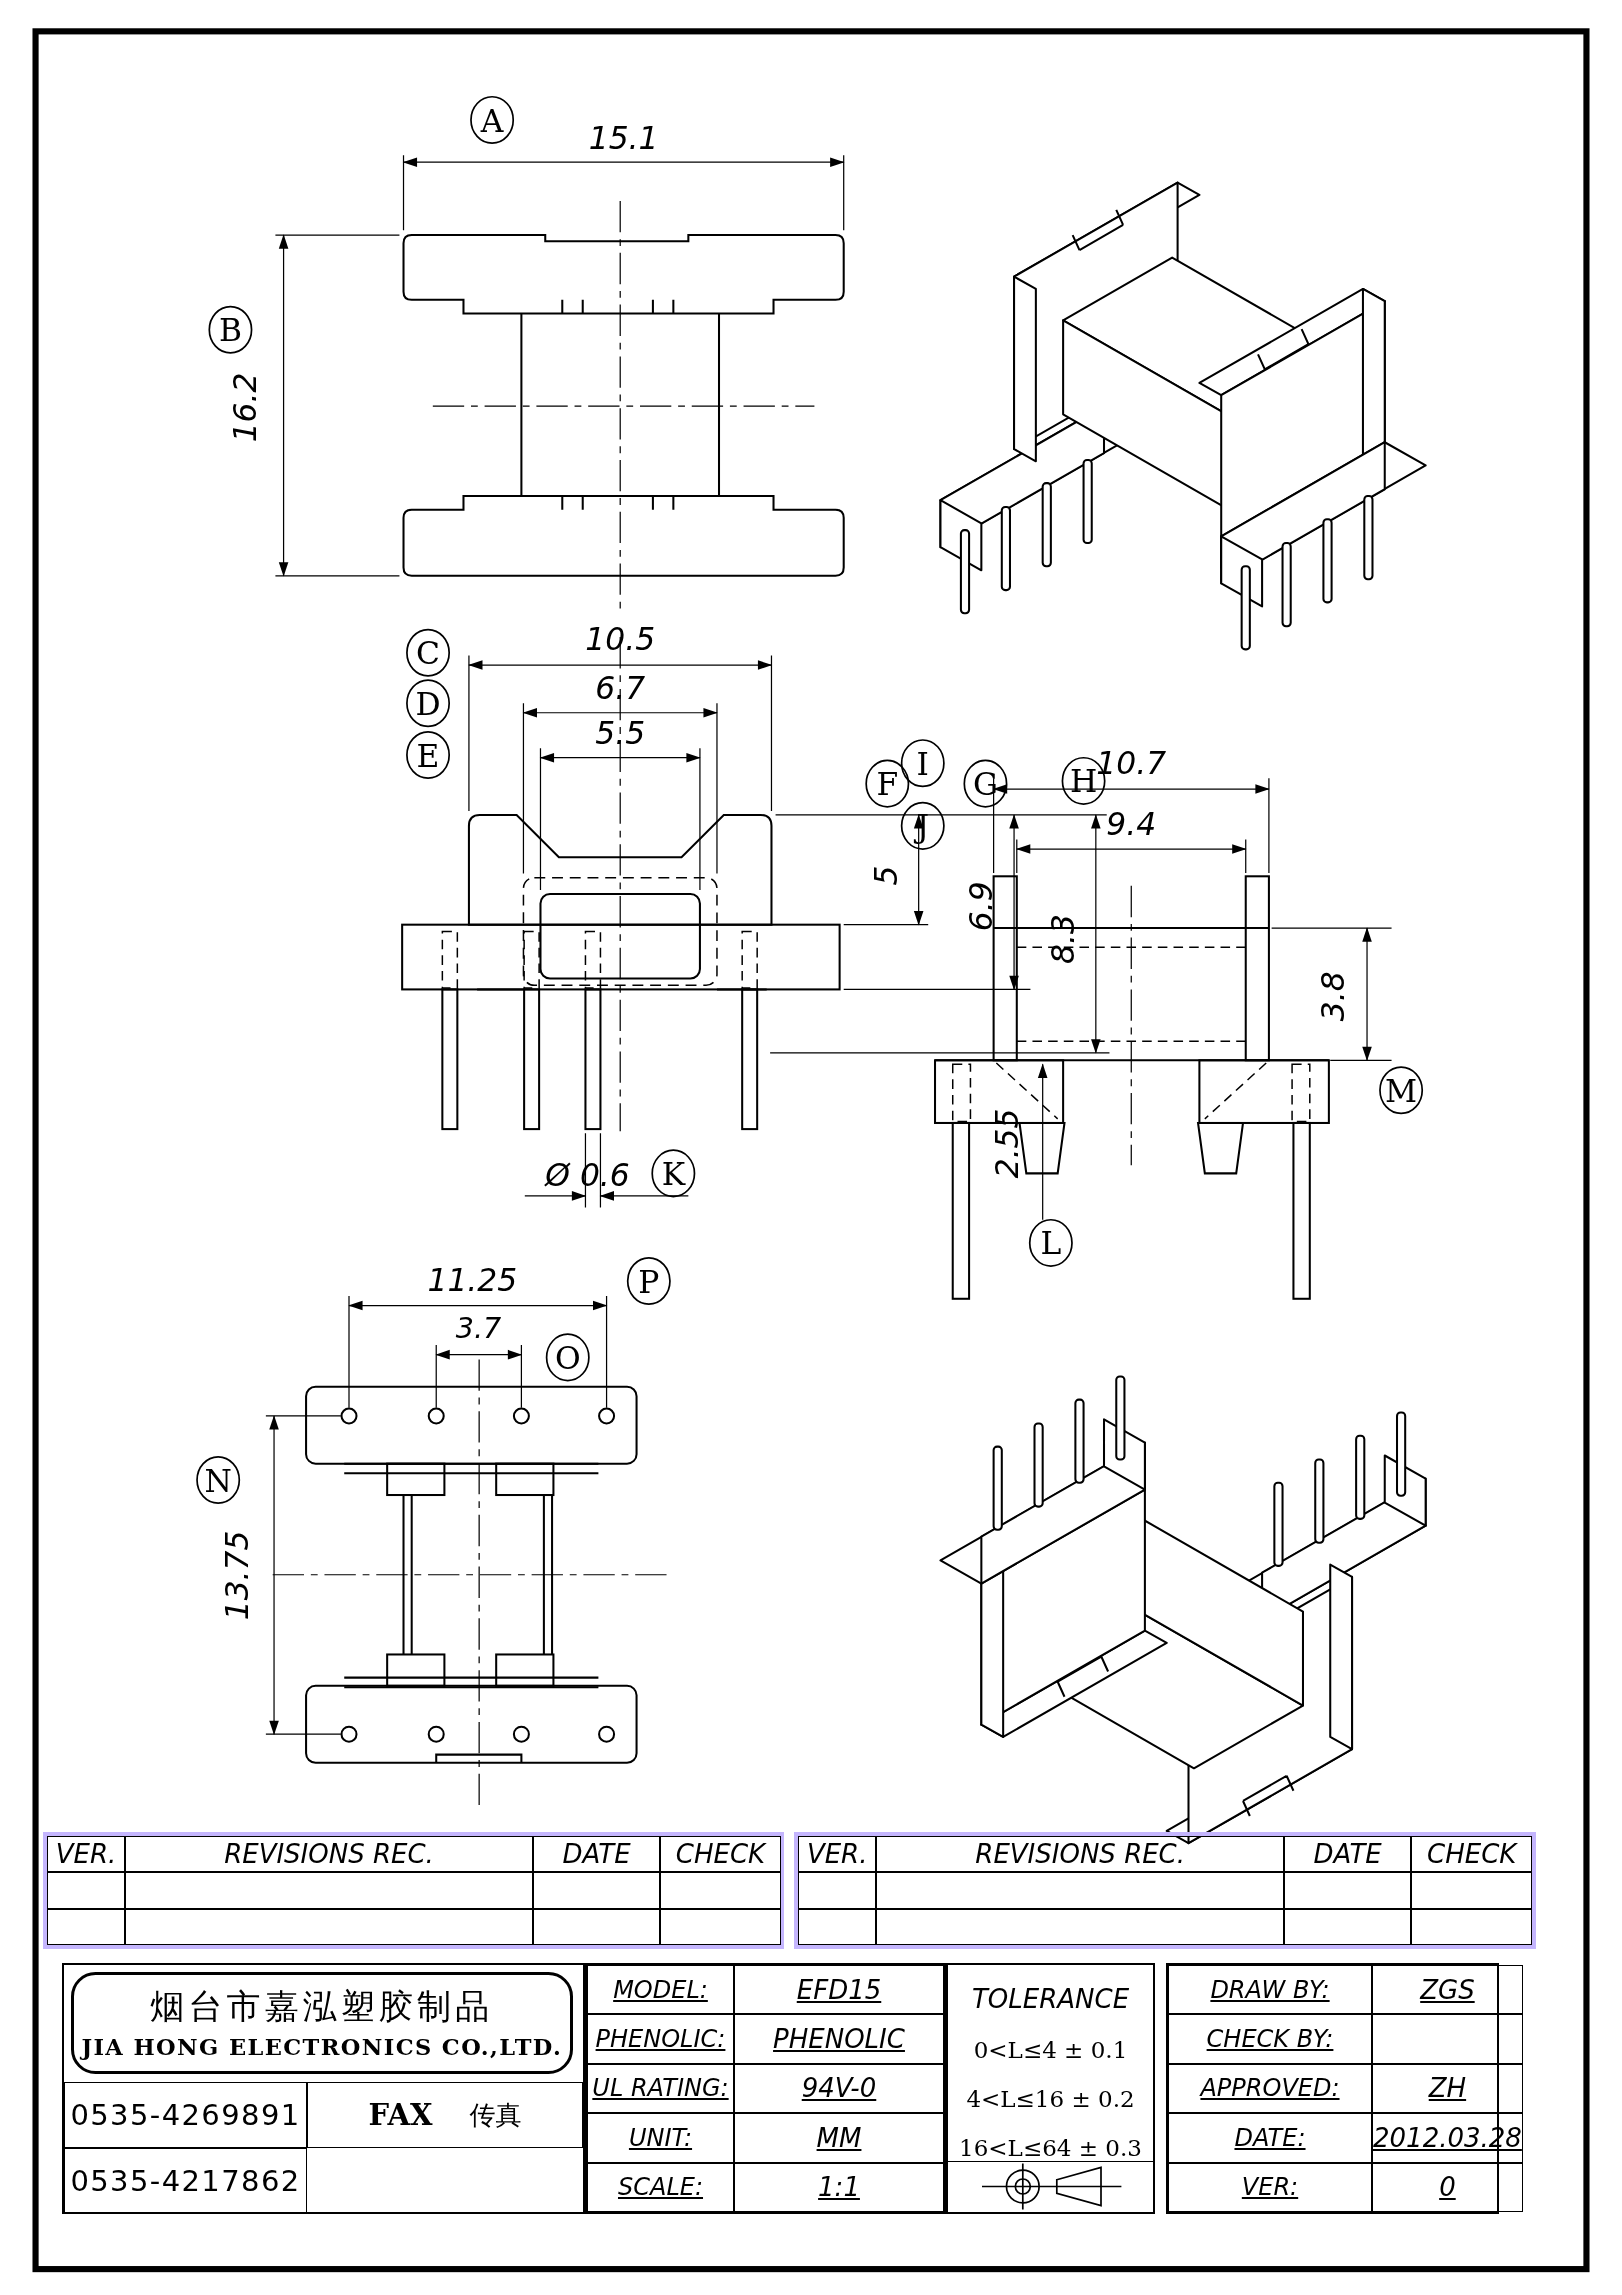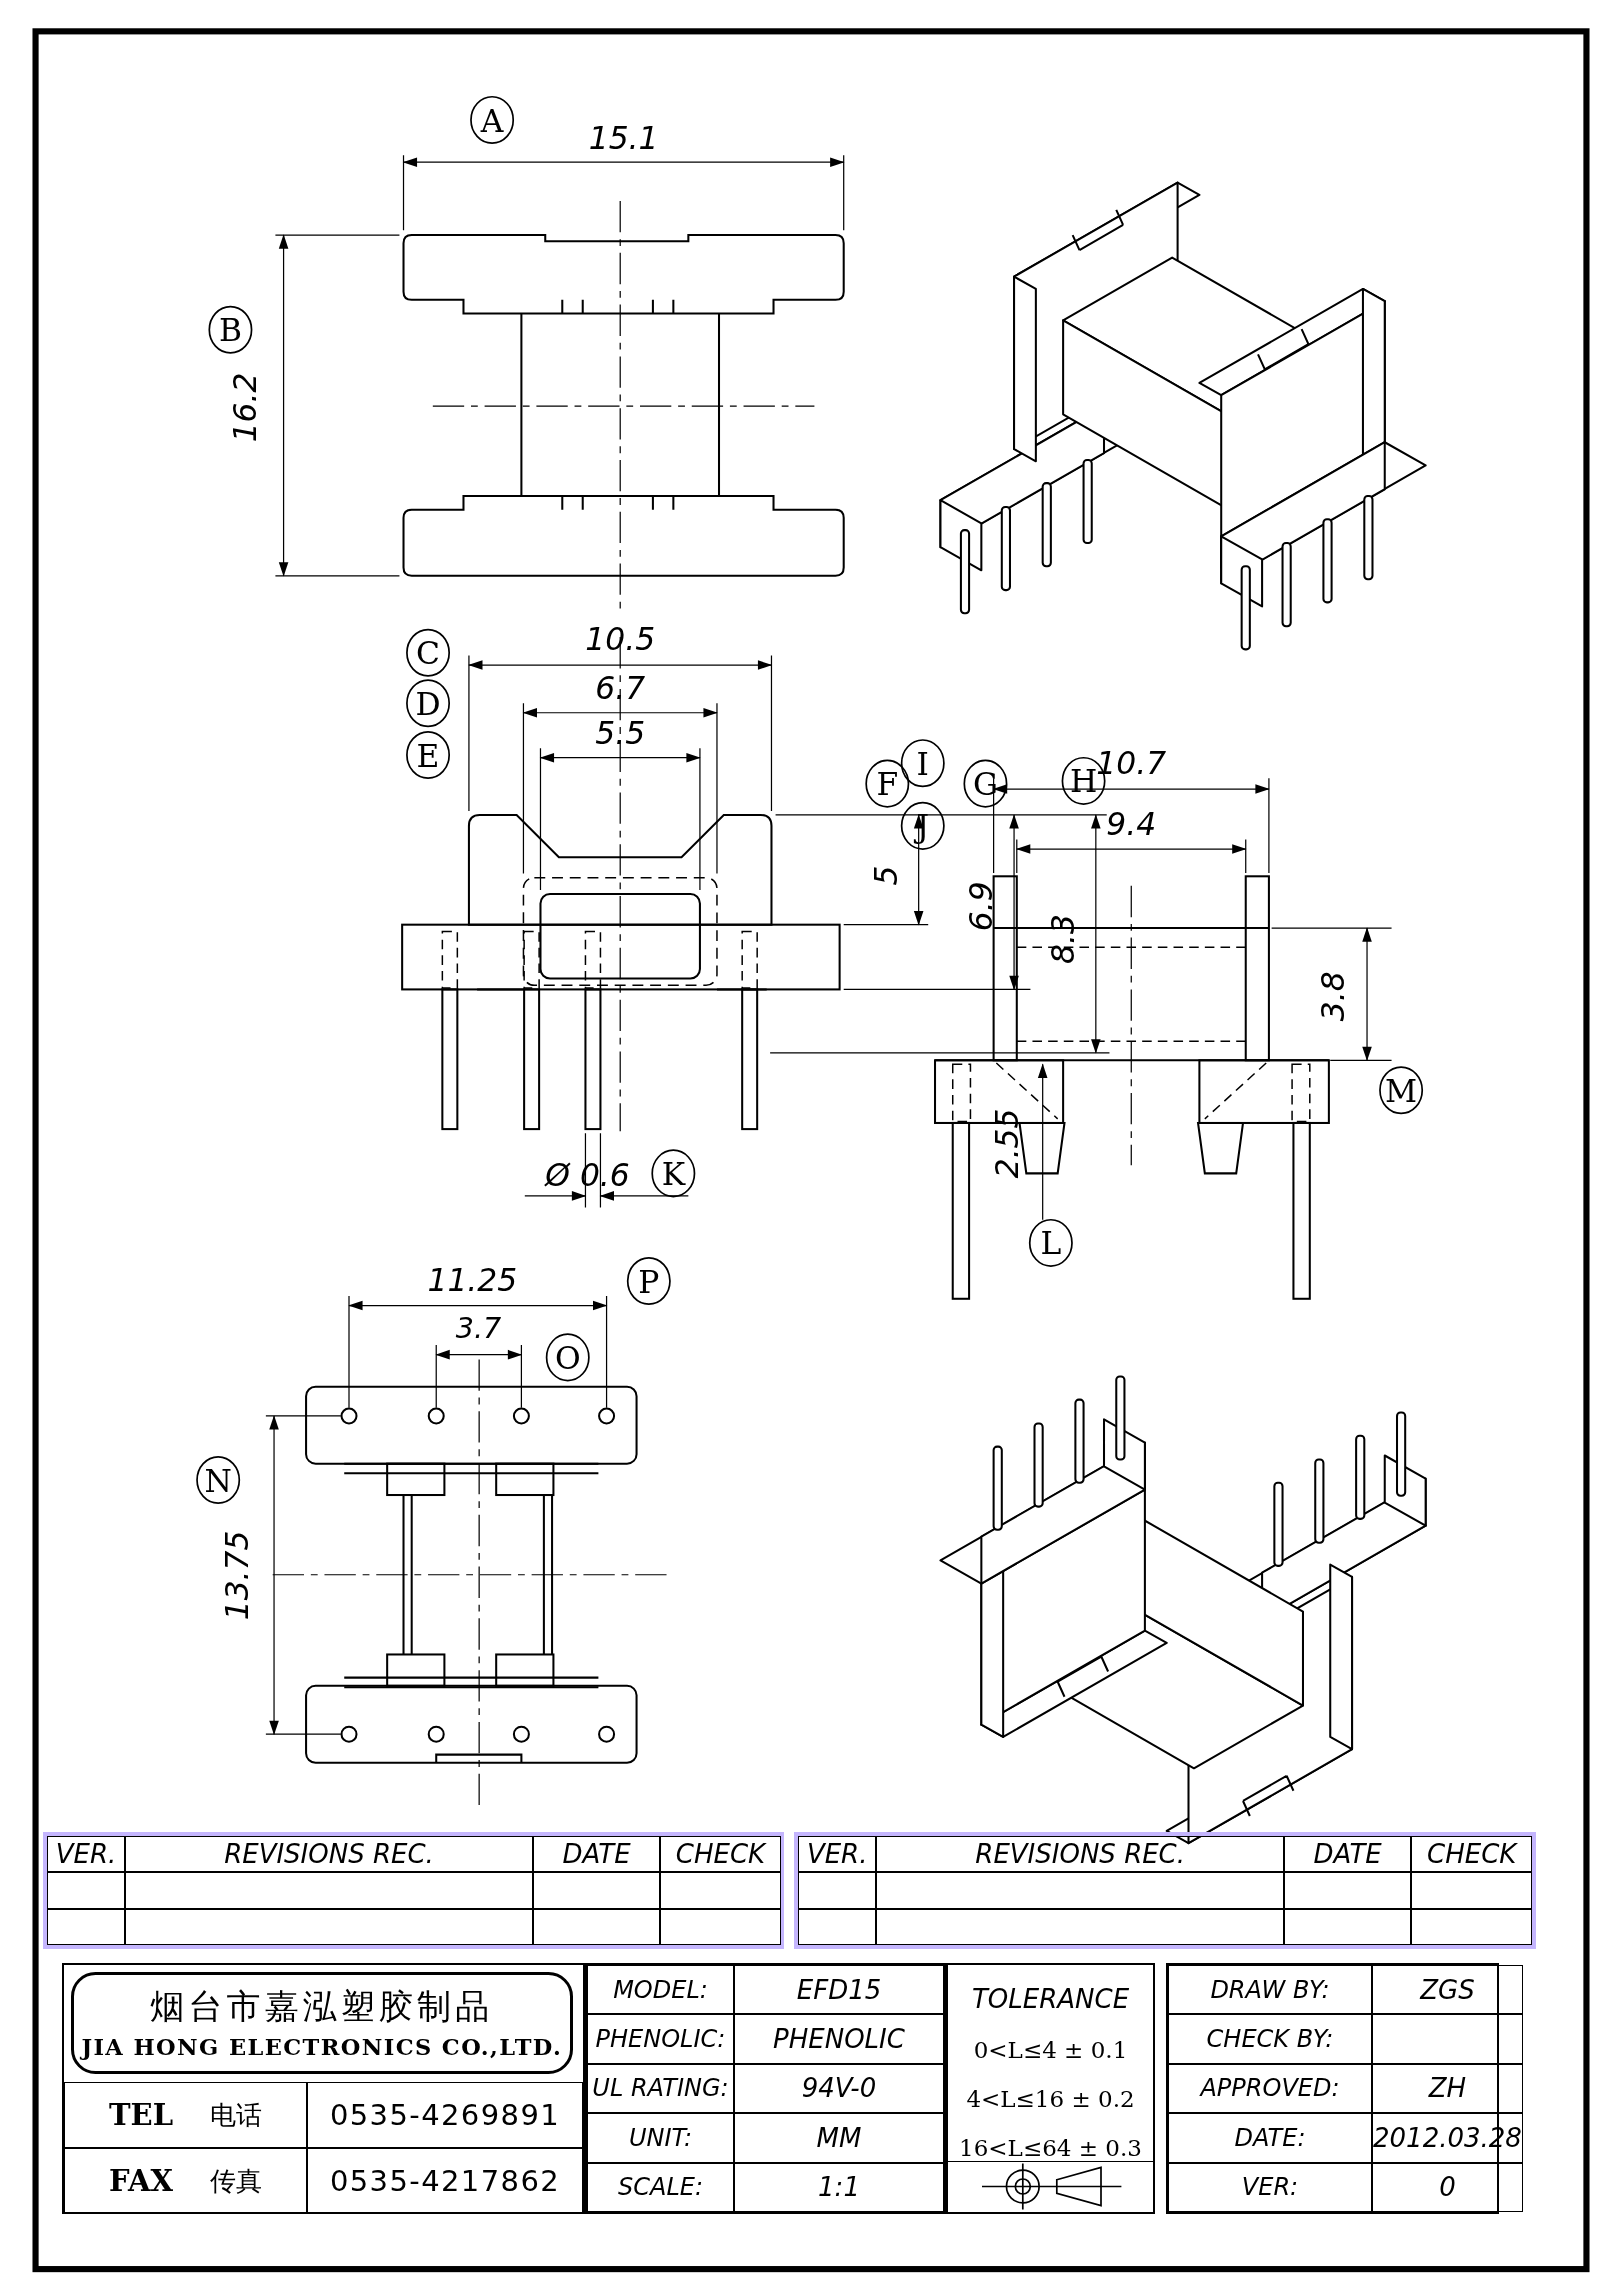--- a/index.html
+++ b/index.html
@@ -26,21 +26,21 @@
   .company-cn{font:34px "DejaVu Sans",sans-serif;letter-spacing:4.1px;margin-top:9.5px;}
   .company-en{font:bold 22.5px "DejaVu Serif",serif;letter-spacing:1.4px;margin-top:4.1px;}
   .telfax{position:absolute;left:0;top:117px;width:519px;height:132px;display:grid;
           grid-template-columns:243px 1fr;grid-template-rows:1fr 1fr;}
   .tf-cell{border:1.4px solid #000;display:flex;align-items:center;justify-content:center;}
   .tf-label{gap:37px;font:bold 29px "DejaVu Serif",serif;}
   .tf-cjk{font:26px "DejaVu Sans",sans-serif;font-weight:400;}
   .tf-val{font:29px "DejaVu Sans",sans-serif;letter-spacing:1.4px;}
   .sec-model{left:523px;width:361px;display:grid;grid-template-columns:147px 1fr;
              grid-template-rows:repeat(5,1fr);}
-  .tb-cell{border:1.4px solid #000;display:flex;align-items:center;justify-content:center;}
+  .tb-cell{border:1.4px solid #000;display:flex;align-items:center;justify-content:center;text-decoration:underline;}
   .tb-lab{font:italic 24px "DejaVu Sans",sans-serif;}
   .tb-val{font:italic 26px "DejaVu Sans",sans-serif;}
   .sec-tol{left:884px;width:209px;}
   .tol-title{font:italic 26px "DejaVu Sans",sans-serif;text-align:center;margin-top:19px;}
   .tol-row{font:23px "DejaVu Serif",serif;text-align:center;margin-top:23px;white-space:nowrap;}
   .tol-sym{position:absolute;left:0;bottom:0;width:100%;height:50px;border-top:1.4px solid #000;}
   .sec-appr{left:1104px;width:333px;display:grid;grid-template-columns:204px 1fr;
             grid-template-rows:repeat(5,1fr);}
 </style>
 </head>
@@ -298,24 +298,20 @@
 </div>
 
 <div class="titleblock">
 
   <div class="tb-sec sec-company">
     <div class="company-box">
       <div class="company-cn">烟台市嘉泓塑胶制品</div>
       <div class="company-en">JIA HONG ELECTRONICS CO.,LTD.</div>
     </div>
     <div class="telfax">
-      <div class="tf-cell tf-label">
-        <span>TEL</span>
-        <span class="tf-cjk">电话</span>
-      </div>
       <div class="tf-cell tf-val">0535-4269891</div>
       <div class="tf-cell tf-label">
         <span>FAX</span>
         <span class="tf-cjk">传真</span>
       </div>
       <div class="tf-cell tf-val">0535-4217862</div>
     </div>
   </div>
 
   <div class="tb-sec sec-model">

